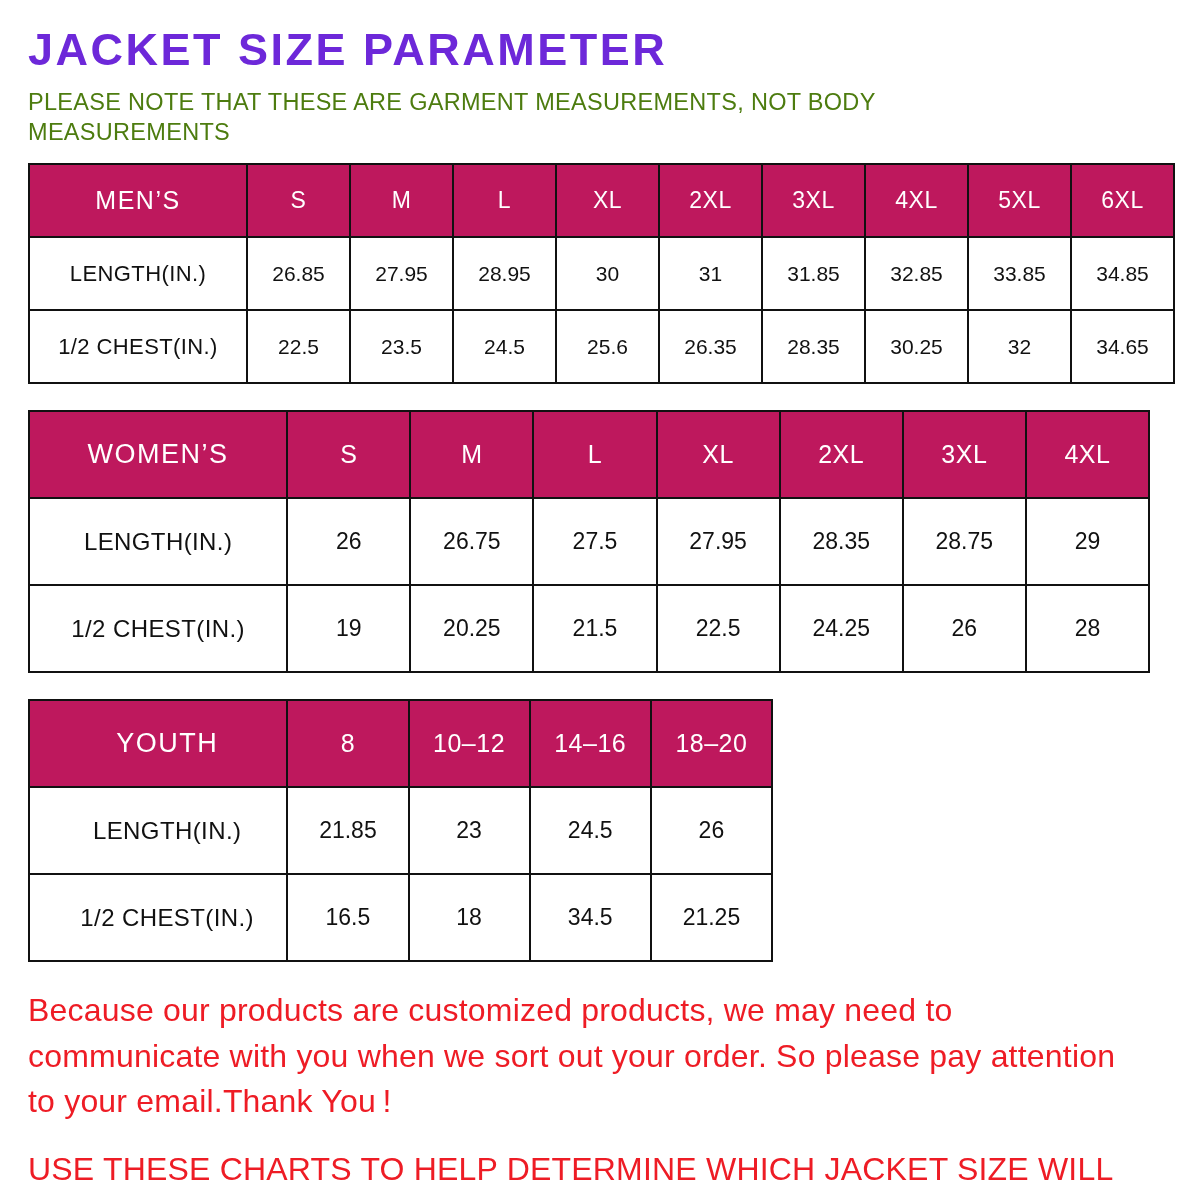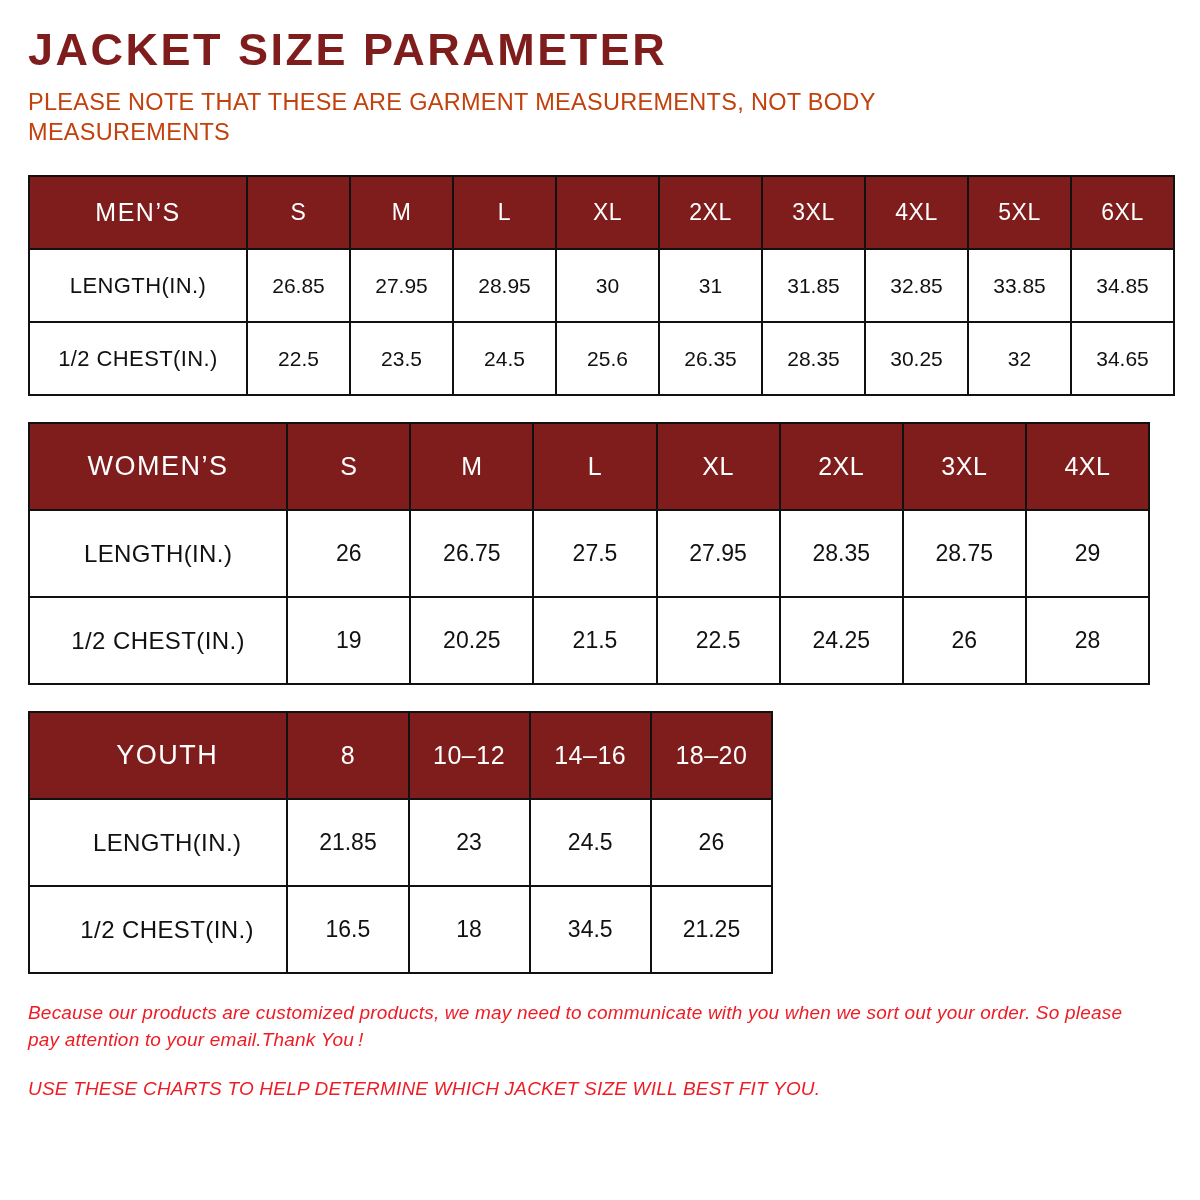--- a/index.html
+++ b/index.html
@@ -18,51 +18,51 @@
     position: relative;
     width: 1200px;
     height: 1200px;
     box-sizing: border-box;
     padding: 26px 28px 10px 28px;
   }
   .title {
     font-size: 45px;
     font-weight: bold;
     letter-spacing: 2.5px;
-    color: #7f1d1d;
+    color: #6d28d9;
     line-height: 1.05;
     margin: 0 0 14px 0;
     white-space: nowrap;
   }
   .note {
-    color: #c2410c;
+    color: #4d7c0f;
     font-size: 23.5px;
     line-height: 1.28;
     letter-spacing: 0.3px;
-    margin: 0 0 28px 0;
+    margin: 0 0 16px 0;
     max-width: 980px;
   }
 
   table.size-table {
     border-collapse: collapse;
     table-layout: fixed;
     margin-bottom: 26px;
     background: #fff;
   }
   table.size-table td {
     border: 2px solid #111111;
     text-align: center;
     vertical-align: middle;
     font-size: 21px;
     color: #111;
     padding: 0 2px;
     box-sizing: border-box;
   }
   table.size-table tr.header td {
-    background: #7f1d1d;
+    background: #be185d;
     color: #ffffff;
     font-weight: normal;
     letter-spacing: 0.5px;
   }
   table.size-table tr.header td.rowlabel {
     font-size: 25px;
     letter-spacing: 1.5px;
   }
   table.size-table td.rowlabel {
     font-size: 22px;
@@ -92,26 +92,25 @@
   #table-youth tr { height: 87px; }
   #table-youth td.rowlabel { width: 258px; }
   #table-youth td.val { width: 121px; }
   #table-youth tr.header td.rowlabel { font-size: 27px; }
   #table-youth tr.header td.val { font-size: 25px; }
   #table-youth td.val { font-size: 23px; }
   #table-youth td.rowlabel { font-size: 24px; padding-left: 20px; }
 
   .footer-note {
     color: #ee1c25;
-    font-size: 19px;
+    font-size: 32px;
     line-height: 1.42;
     letter-spacing: 0.2px;
     max-width: 1120px;
     margin: 0;
-    font-style: italic;
   }
   .footer-note.second {
     margin-top: 22px;
   }
 </style>
 </head>
 <body>
 
 <div class="page">
 

